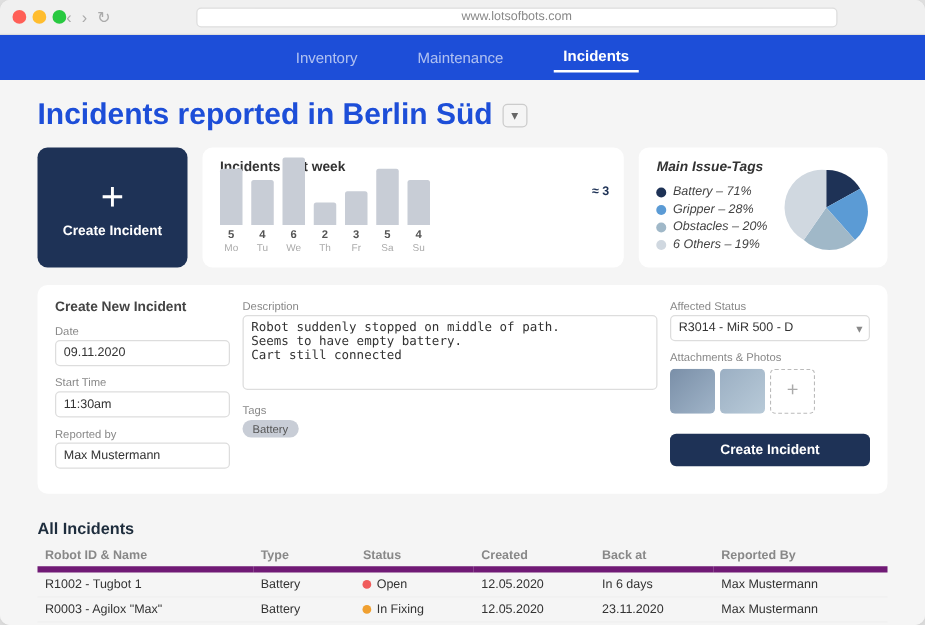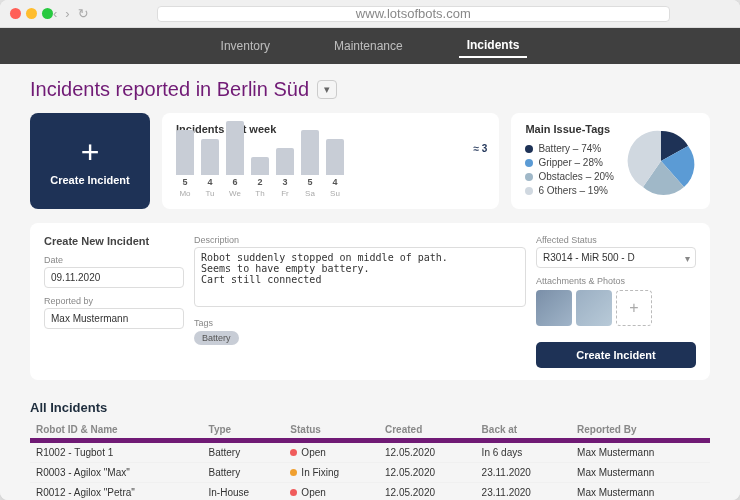--- a/index.html
+++ b/index.html
@@ -40,33 +40,33 @@
     .titlebar-url {
       flex: 1;
       margin: 0 60px;
       background: #fff;
       border: 1px solid #ddd;
       border-radius: 4px;
       height: 16px;
       display: flex;
       align-items: center;
       justify-content: center;
-      font-size: 13px;
+      font-size: 10px;
       color: #888;
     }
     .titlebar-nav { display: flex; gap: 8px; color: #aaa; font-size: 13px; margin-right: 8px; }
 
     
     .navbar {
-      background: #404040;
+      background: #1d4ed8;
       height: 36px;
       display: flex;
       align-items: center;
       justify-content: center;
-      gap: 48px;
+      gap: 32px;
     }
     .nav-item {
       color: rgba(255,255,255,0.65);
       font-size: 12px;
       cursor: pointer;
       padding: 4px 8px;
     }
     .nav-item.active {
       color: #fff;
       font-weight: 600;
@@ -81,23 +81,23 @@
       height: calc(500px - 28px - 36px);
     }
 
     .page-title-row {
       display: flex;
       align-items: center;
       gap: 8px;
       margin-bottom: 12px;
     }
     .page-title {
-      font-size: 20px;
-      font-weight: 400;
-      color: #701a75;
+      font-size: 24px;
+      font-weight: 700;
+      color: #1d4ed8;
     }
     .dropdown-arrow {
       background: none;
       border: 1px solid #ccc;
       border-radius: 4px;
       padding: 2px 6px;
       cursor: pointer;
       color: #666;
       font-size: 11px;
     }
@@ -184,21 +184,21 @@
 
     
     .issue-card {
       background: #fff;
       border-radius: 8px;
       padding: 10px 14px;
       display: flex;
       gap: 12px;
       align-items: center;
     }
-    .issue-info { flex: 1; }
+    .issue-info { flex: 1; font-style: italic; }
     .issue-list { list-style: none; }
     .issue-list li {
       font-size: 10px;
       color: #444;
       margin-bottom: 3px;
       display: flex;
       align-items: center;
       gap: 5px;
     }
     .dot {
@@ -460,21 +460,21 @@
         </div>
       </div>
 
       <div class="issue-card">
         <div class="issue-info">
           <div class="card-title">Main Issue-Tags</div>
           <ul class="issue-list">
 
           <li>
                 <span class="dot" style="background: rgb(30, 50, 86);"></span>
-                <span>Battery – 74%</span>
+                <span>Battery – 71%</span>
               </li>
               <li>
                 <span class="dot" style="background: rgb(91, 155, 213);"></span>
                 <span>Gripper – 28%</span>
               </li>
               <li>
                 <span class="dot" style="background: rgb(160, 184, 200);"></span>
                 <span>Obstacles – 20%</span>
               </li>
               <li>
@@ -499,20 +499,24 @@
     </div>
 
     <div class="form-card">
       <div class="form-left">
         <div style="font-size:11px;font-weight:700;color:#444;margin-bottom:8px;">Create New Incident</div>
         <div class="form-group">
           <div class="form-label">Date</div>
           <input class="form-input" type="text" value="09.11.2020" style="">
         </div>
         <div class="form-row">
+          <div class="form-group">
+            <div class="form-label">Start Time</div>
+            <input class="form-input" type="text" value="11:30am" style="">
+          </div>
         </div>
         <div class="form-group">
           <div class="form-label">Reported by</div>
           <input class="form-input" type="text" value="Max Mustermann" style="">
         </div>
       </div>
 
       <div class="form-center">
         <div class="form-group">
           <div class="form-label">Description</div>

